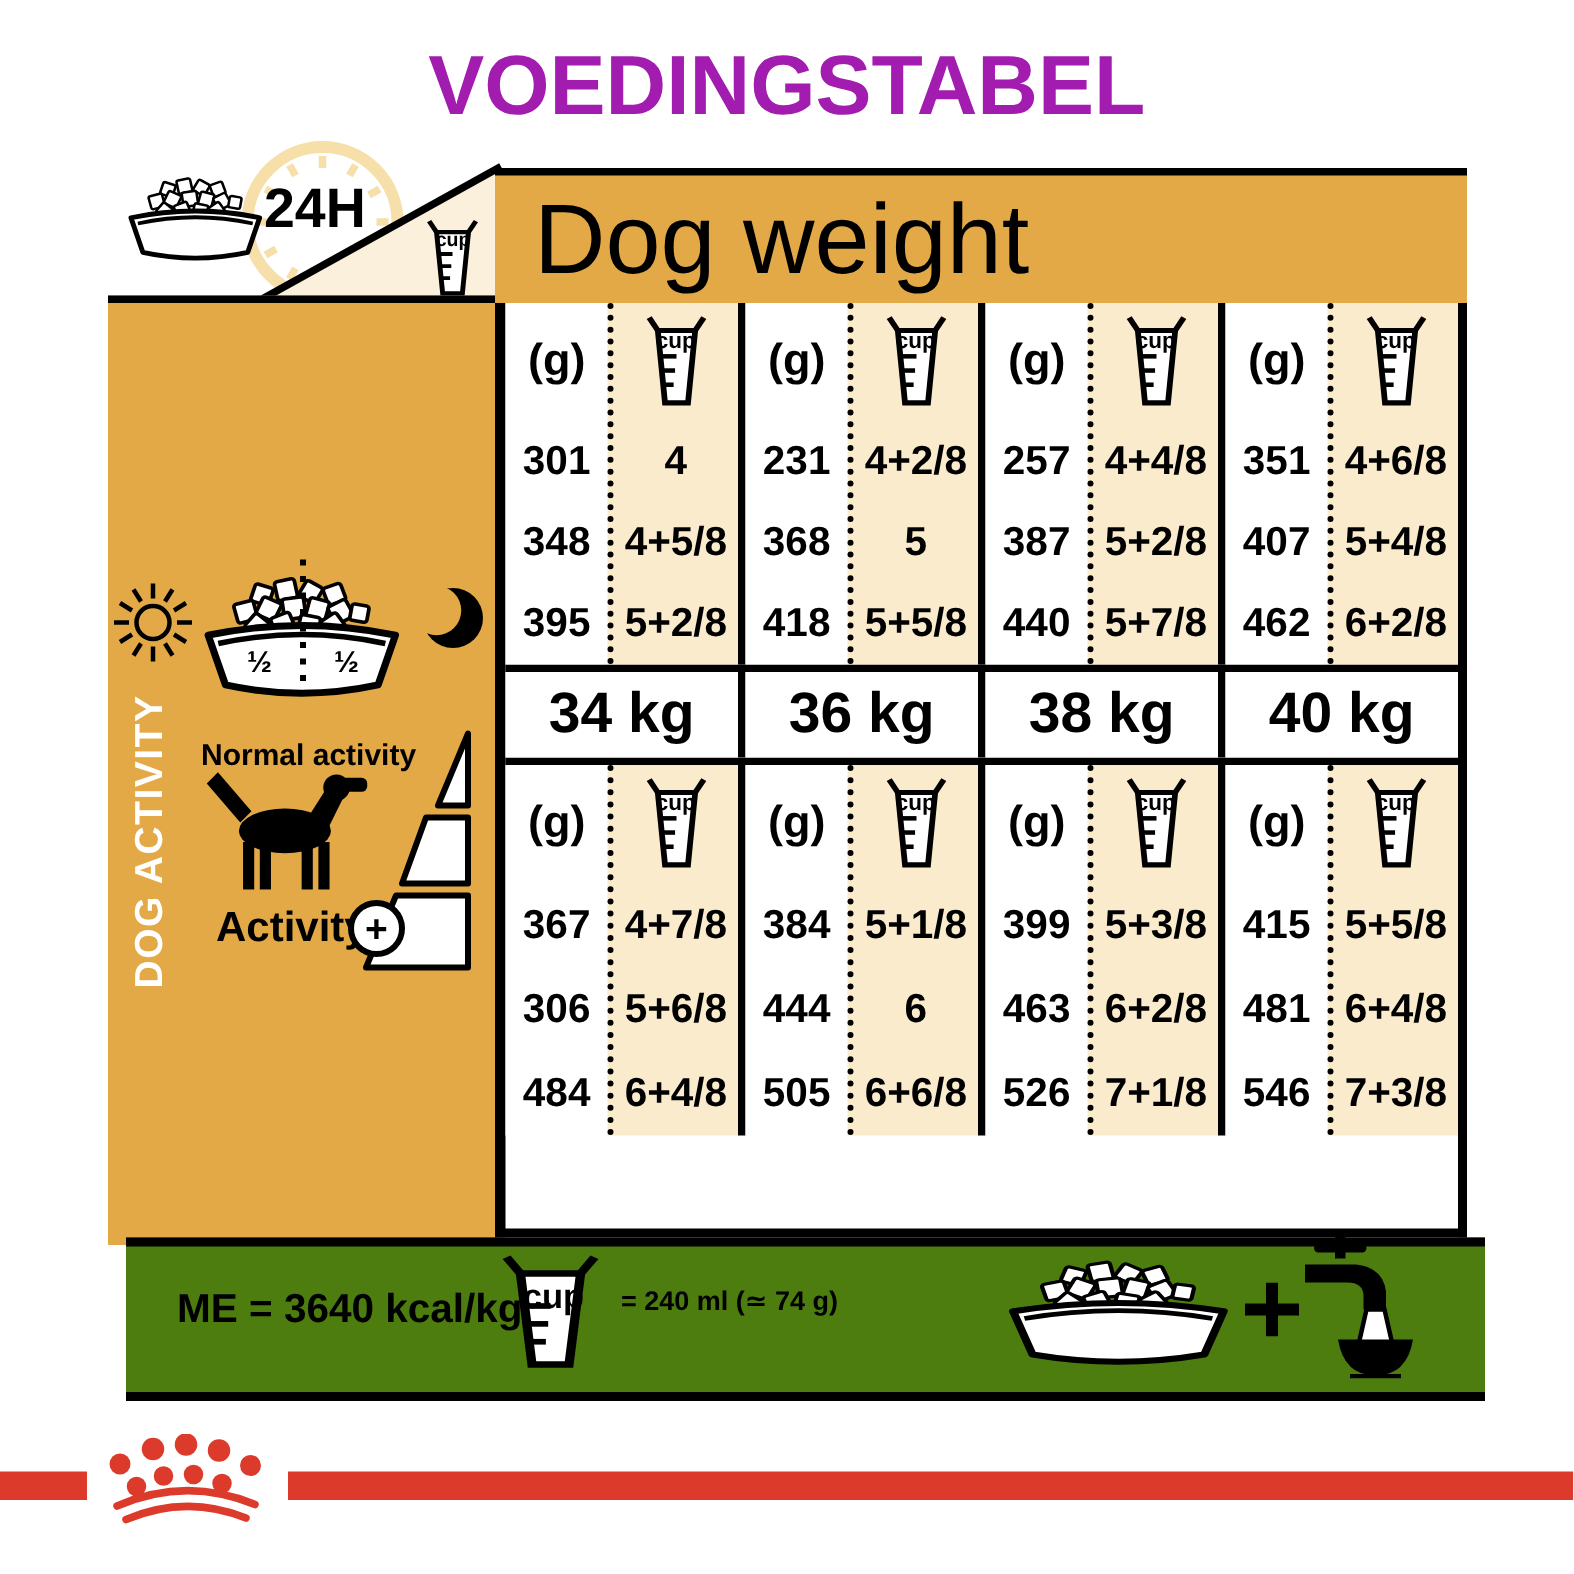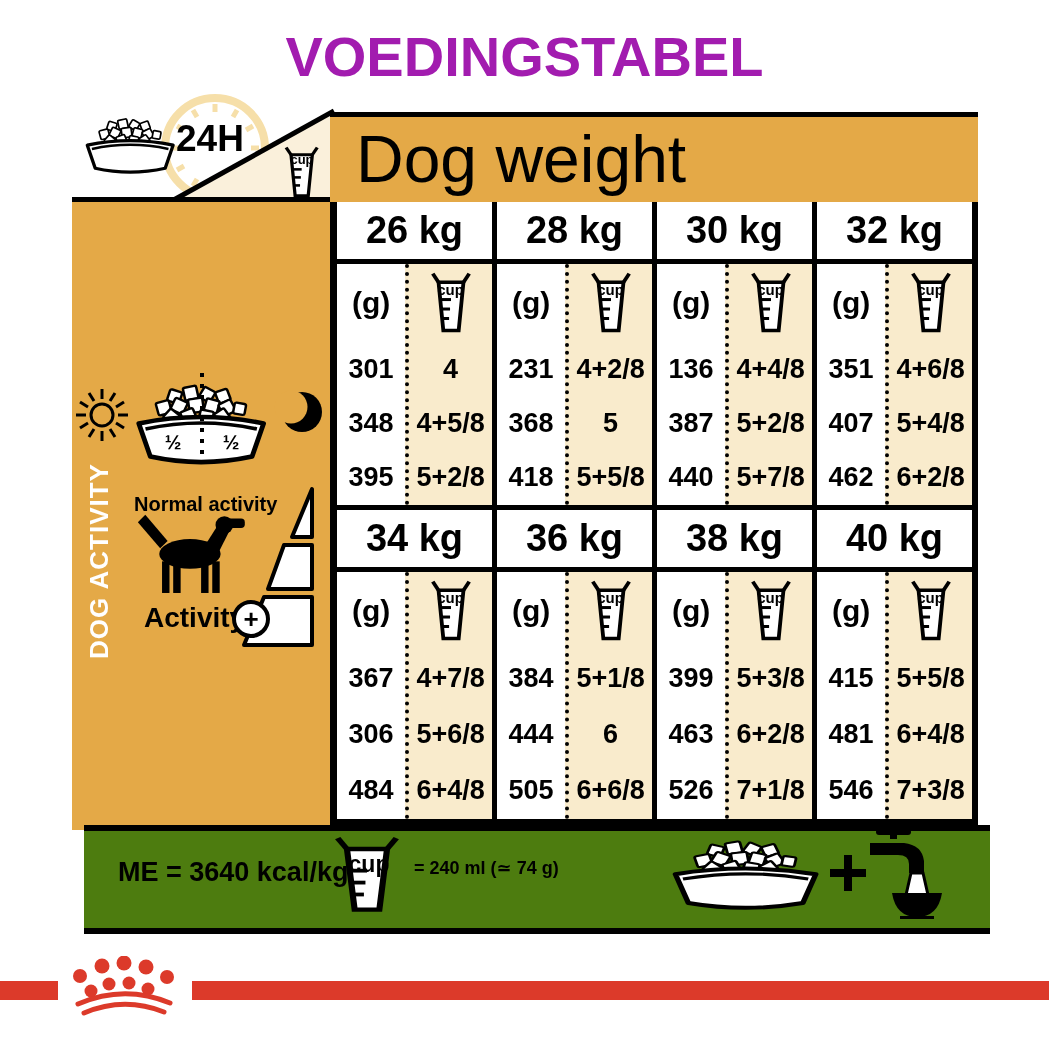--- a/index.html
+++ b/index.html
@@ -191,26 +191,20 @@
     <span class="halflbl" style="left:84px;">½</span>
     <span class="halflbl" style="left:142px;">½</span>
     <div class="vtext">DOG ACTIVITY</div>
     <div class="normalact">Normal activity</div>
     <div class="activitylbl">Activity</div>
     <div class="plusbadge">+</div>
   </div>
 
   <div class="abs ftable">
 
-    <div class="kgrow">
-      <div class="kgcell">26 kg</div>
-      <div class="kgcell">28 kg</div>
-      <div class="kgcell">30 kg</div>
-      <div class="kgcell">32 kg</div>
-    </div>
 
     <div class="datarow">
       <div class="tcol">
         <div class="half gh">
           <div class="hz">
               <span class="glabel">(g)</span>
             </div>
           <div class="vals">
             <div class="val">301</div>
             <div class="val">348</div>
@@ -259,21 +253,21 @@
             <div class="val">5+5/8</div>
           </div>
         </div>
       </div>
       <div class="tcol">
         <div class="half gh">
           <div class="hz">
               <span class="glabel">(g)</span>
             </div>
           <div class="vals">
-            <div class="val">136</div>
+            <div class="val">257</div>
             <div class="val">387</div>
             <div class="val">440</div>
           </div>
         </div>
         <div class="half ch">
           <div class="hz">
               <div class="cupicon">
             <svg viewBox="0 0 48 72" preserveAspectRatio="none">
                   <use href="#cup-shape"></use>
                 </svg>

